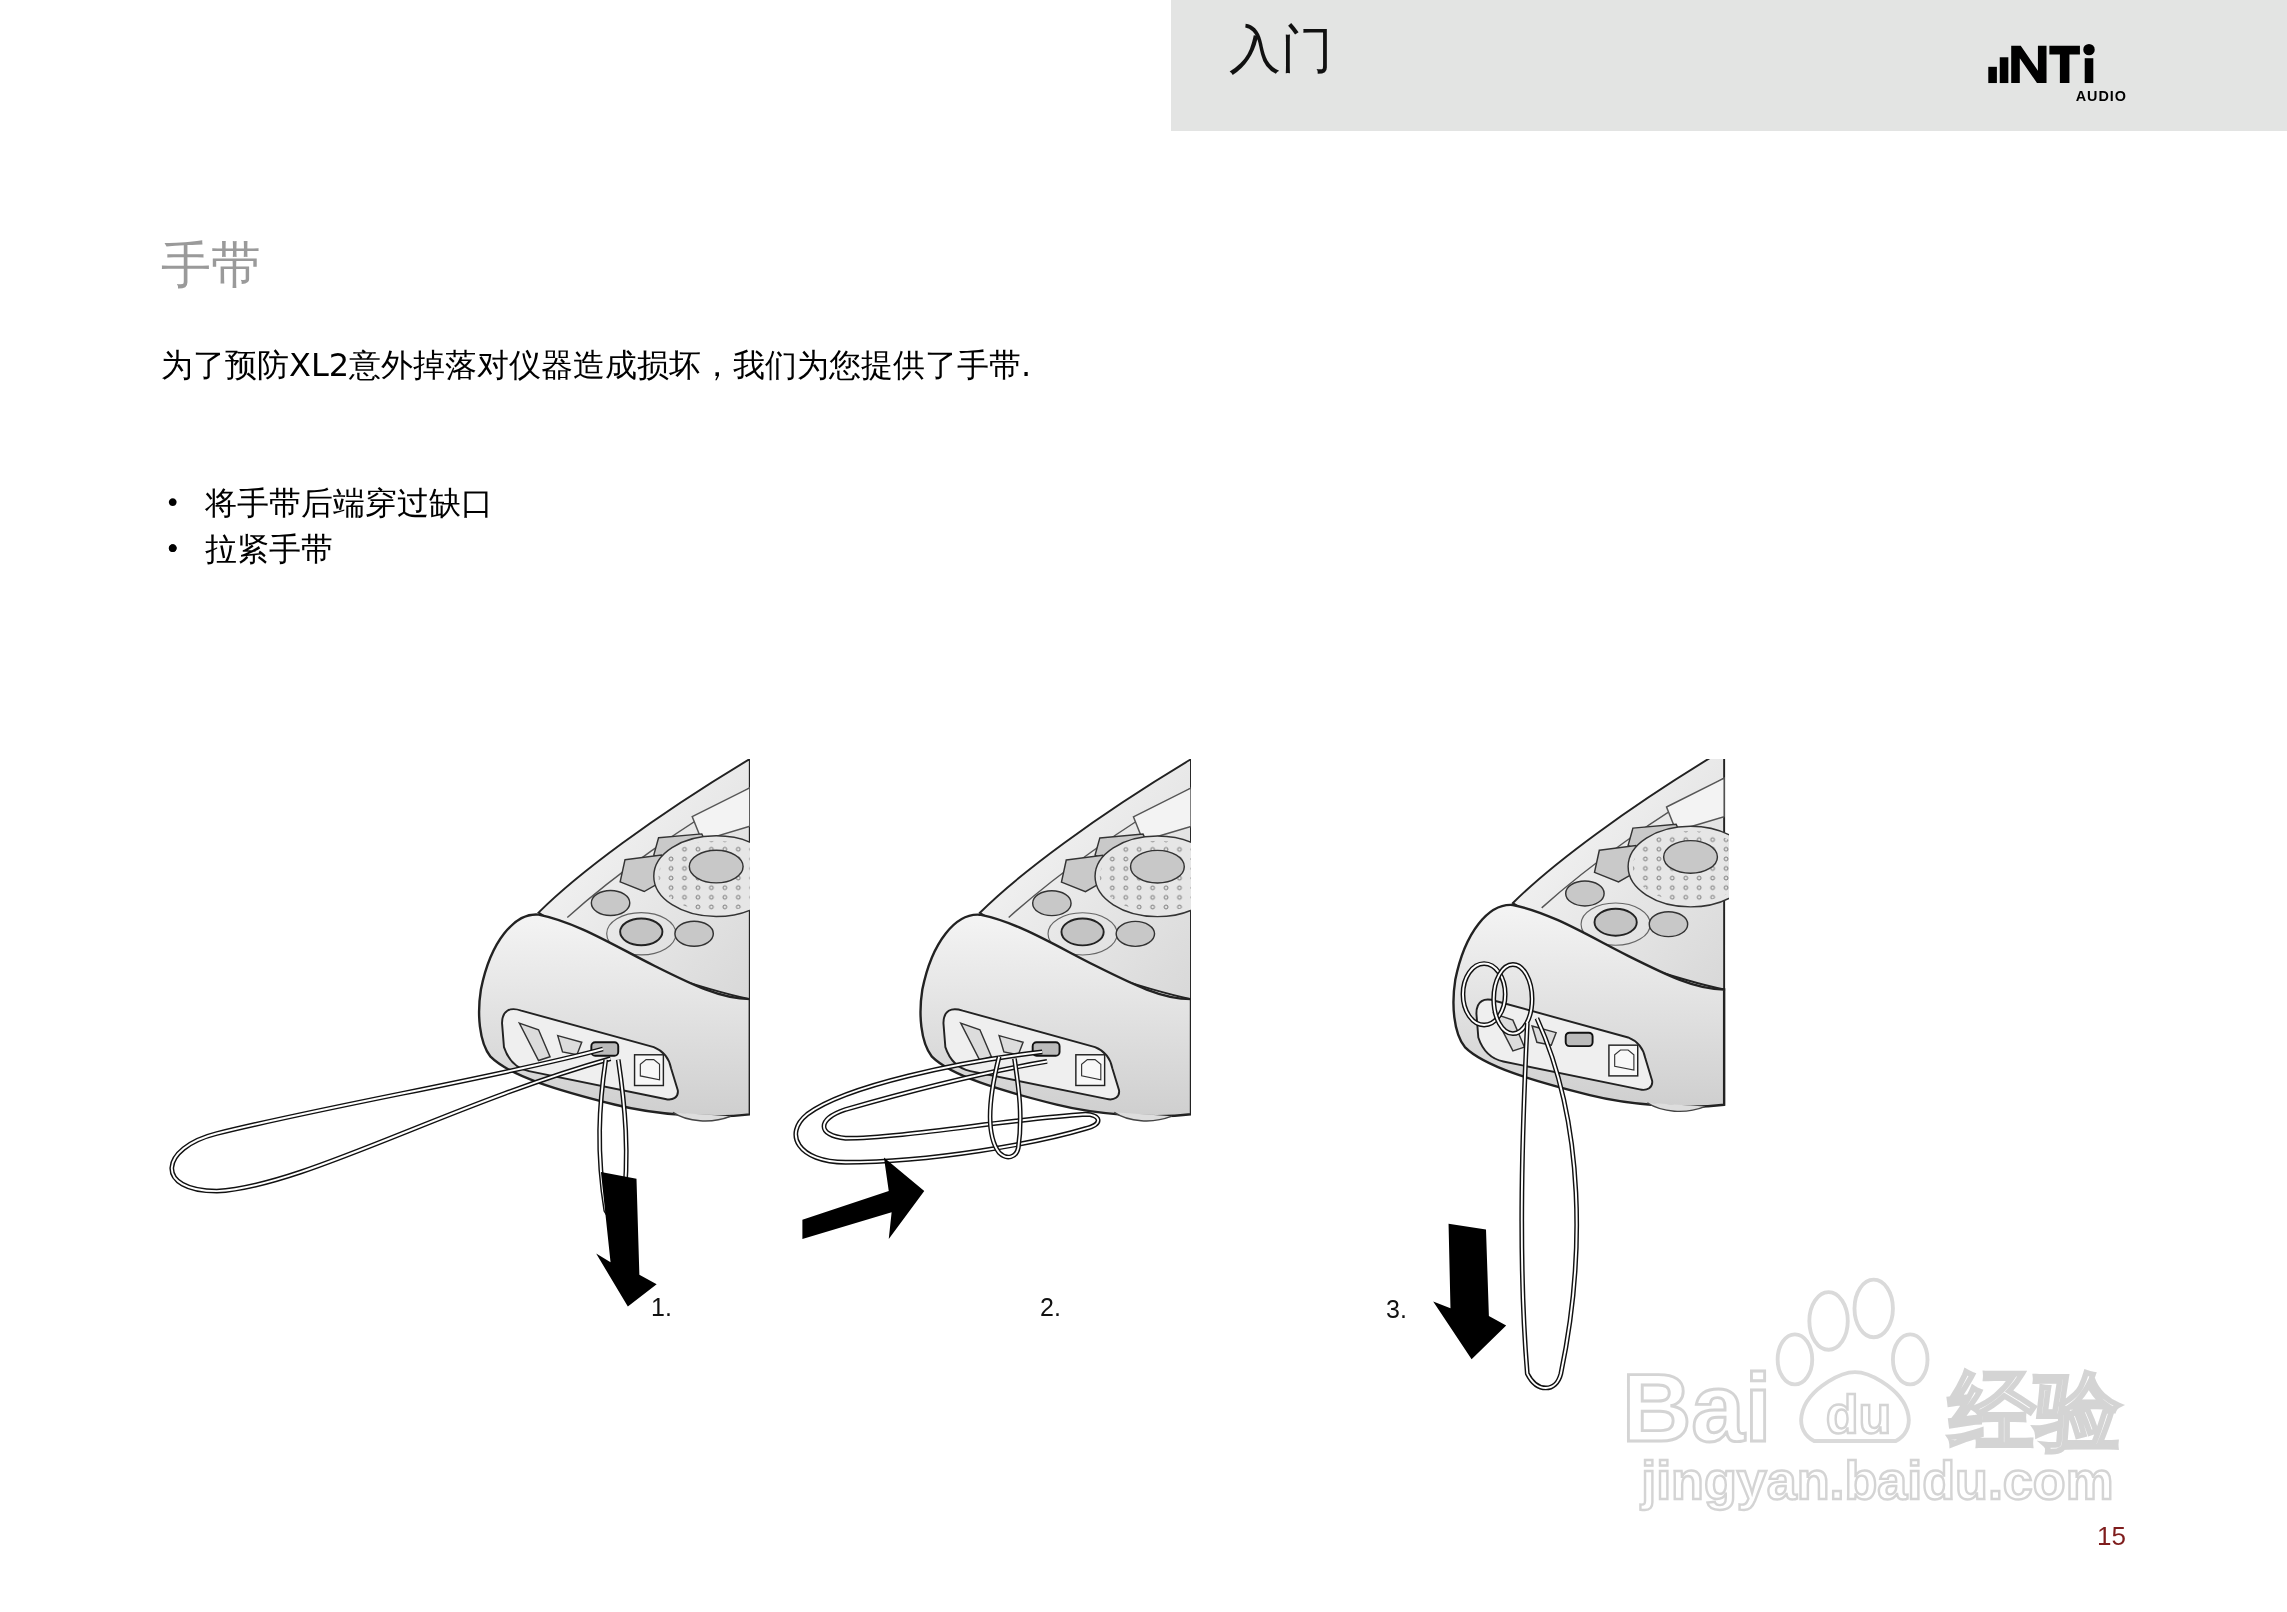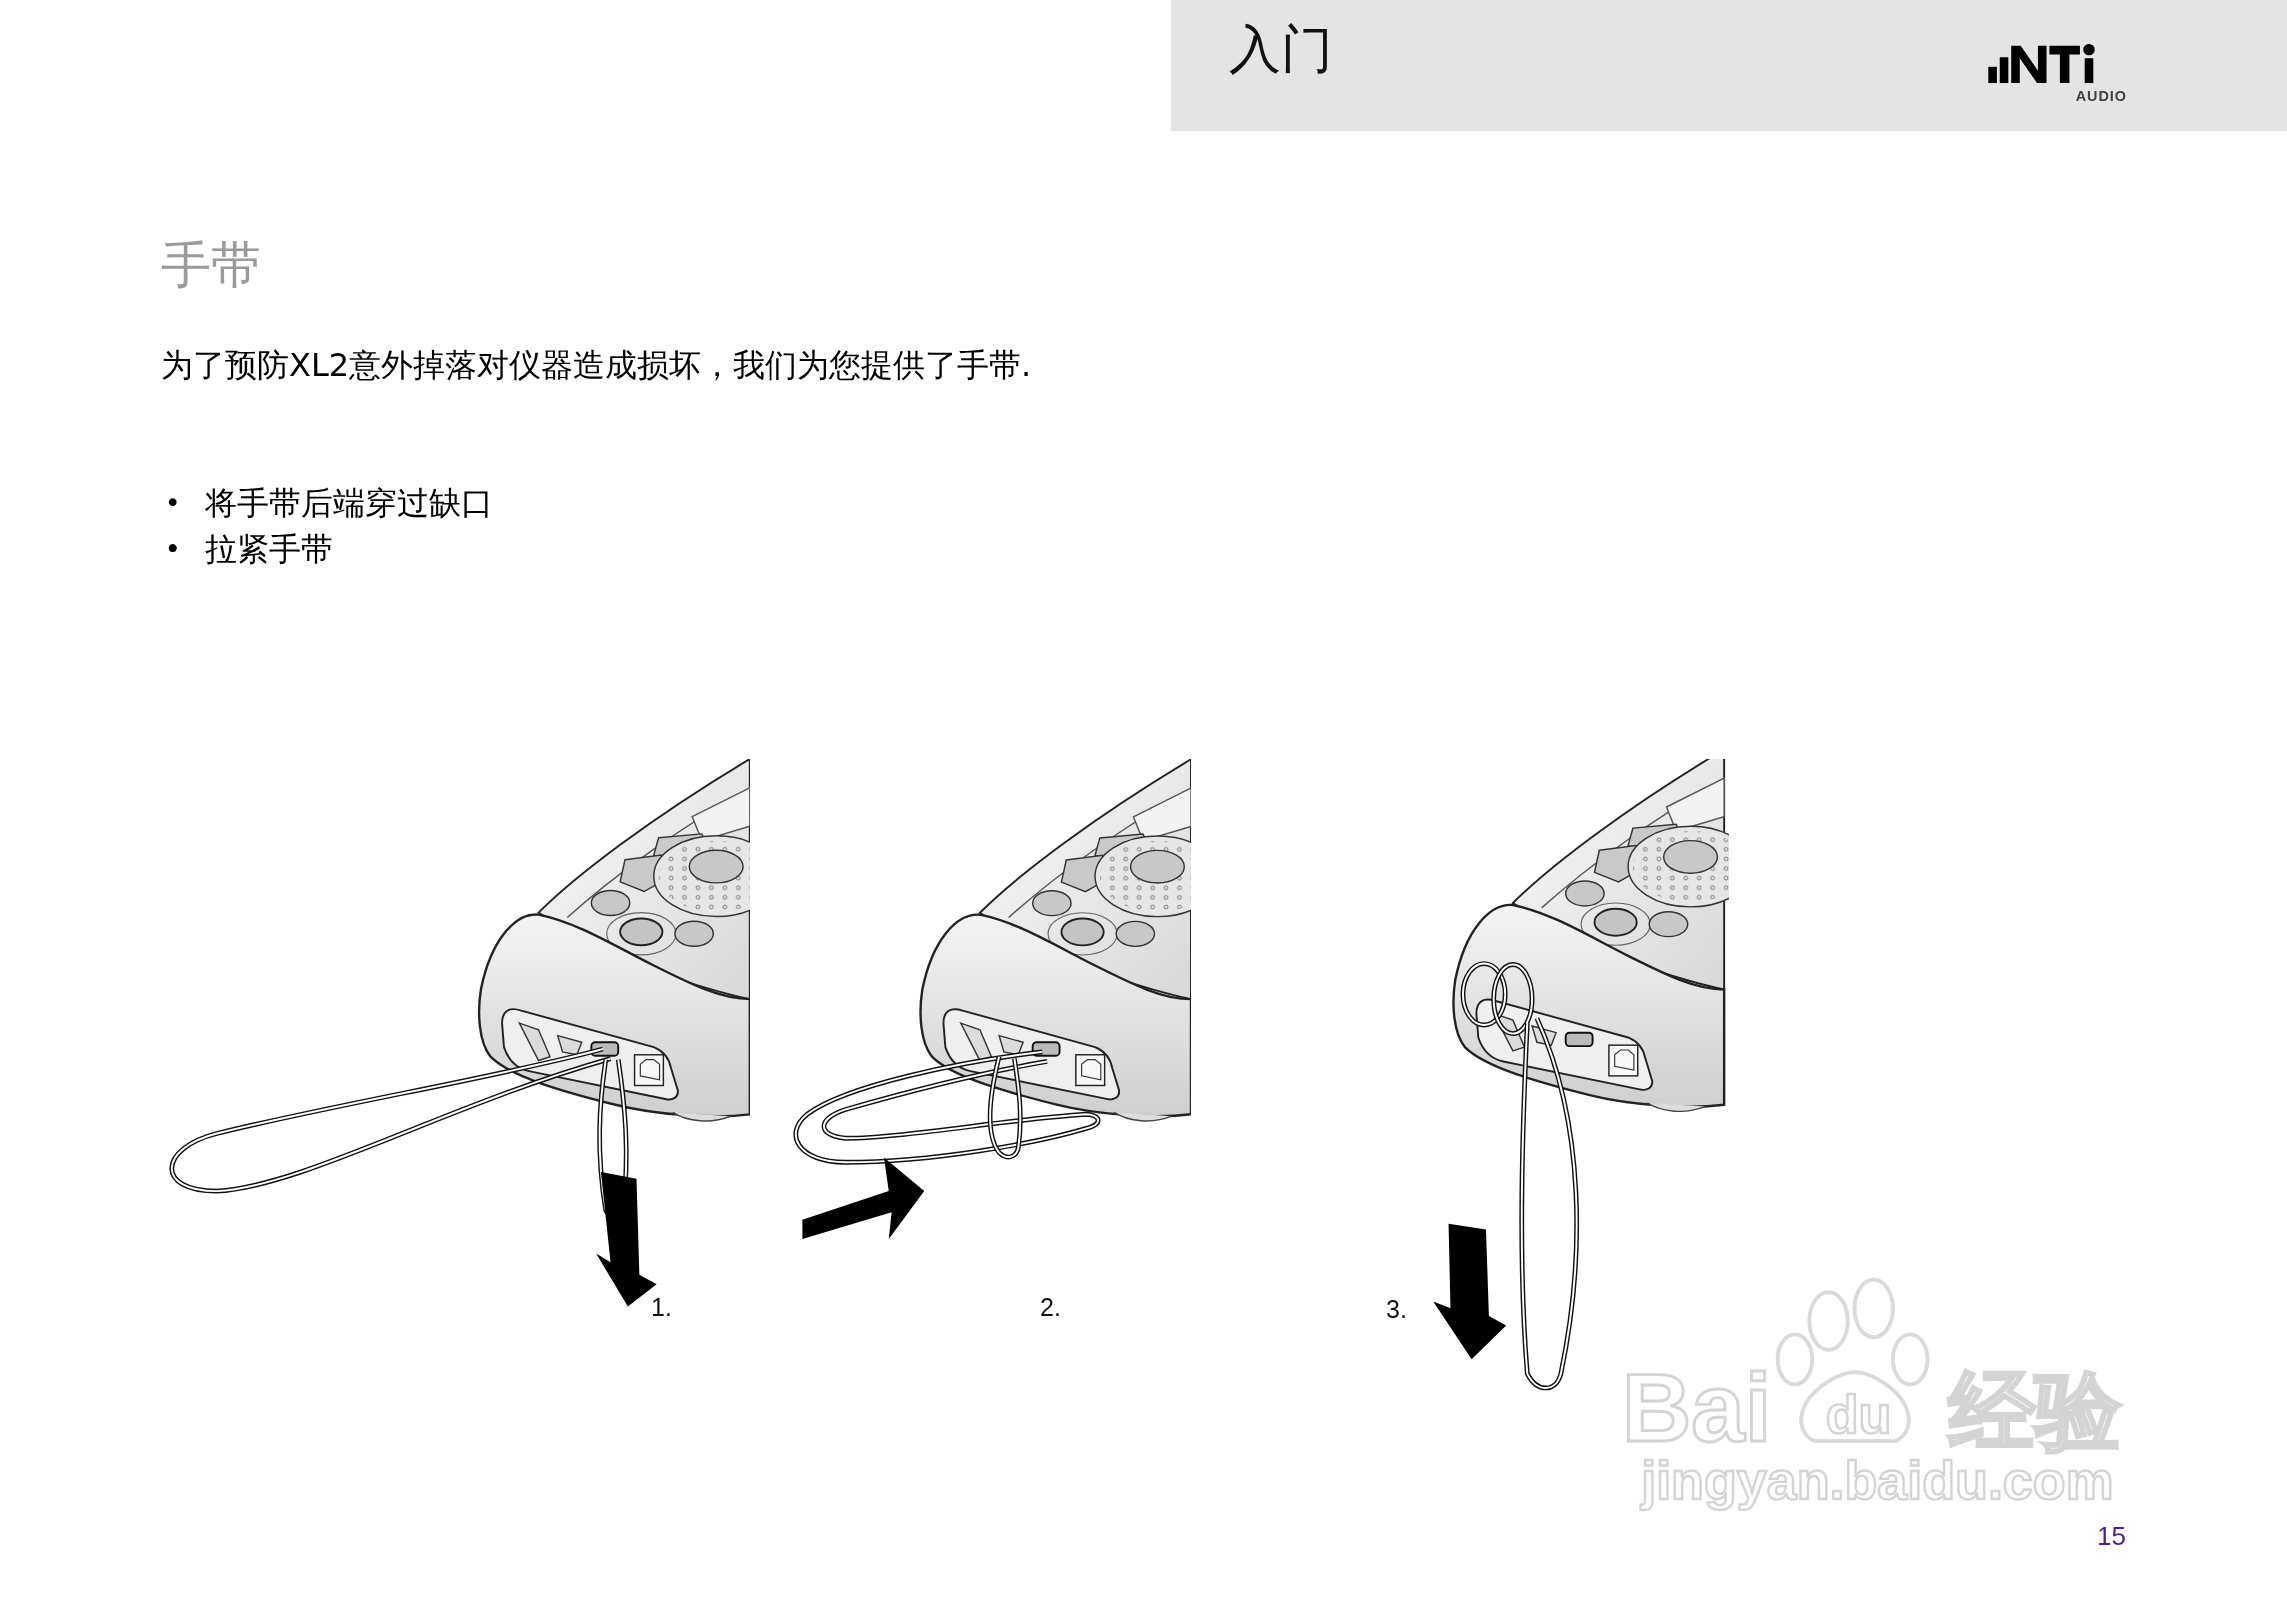--- a/index.html
+++ b/index.html
@@ -12,21 +12,21 @@
       background: #e3e4e3;
     }
     .header-title {
       position: absolute; left: 58px; top: 19px; font-size: 52px; line-height: 61px;
       font-weight: normal; color: #111;
     }
     .logo { position: absolute; left: 817px; top: 42px; width: 139px; height: 61px; }
     .logo svg { display: block; }
     .logo-sub {
       position: absolute; right: 0; top: 46px; font-family: "Liberation Sans", sans-serif;
-      font-weight: bold; font-size: 14.4px; letter-spacing: 1px; color: #404040;
+      font-weight: bold; font-size: 14.4px; letter-spacing: 1px; color: #000000;
     }
     .section-title {
       position: absolute; left: 161px; top: 236px; font-size: 50px; line-height: 58px;
       color: #9a9a9a; font-weight: normal; text-align: center;
     }
     .intro {
       position: absolute; left: 161px; top: 342px; width: 922px; font-size: 32px; line-height: 47px;
       color: #000;
     }
     .steps { position: absolute; left: 161px; top: 480px; margin: 0; padding: 0; list-style: none; }
@@ -36,21 +36,21 @@
     }
     .figure { position: absolute; }
     .fig-label {
       position: absolute; font-family: "Liberation Sans", sans-serif; font-size: 25px; color: #111;
     }
     .watermark {
       position: absolute; left: 1622px; top: 1268px; width: 538px; height: 250px; opacity: 0.9;
     }
     .page-number {
       position: absolute; left: 2097px; top: 1521px; font-family: "Liberation Sans", sans-serif;
-      font-size: 26px; color: #4c1d95;
+      font-size: 26px; color: #7f1d1d;
     }
   </style>
 </head>
 <body>
 
 <div class="header-band">
   <div class="header-title">入门</div>
   <div class="logo">
     <svg width="139" height="42" viewBox="0 0 145 44">
       <rect x="0" y="26" width="9" height="17" fill="#000"></rect>

